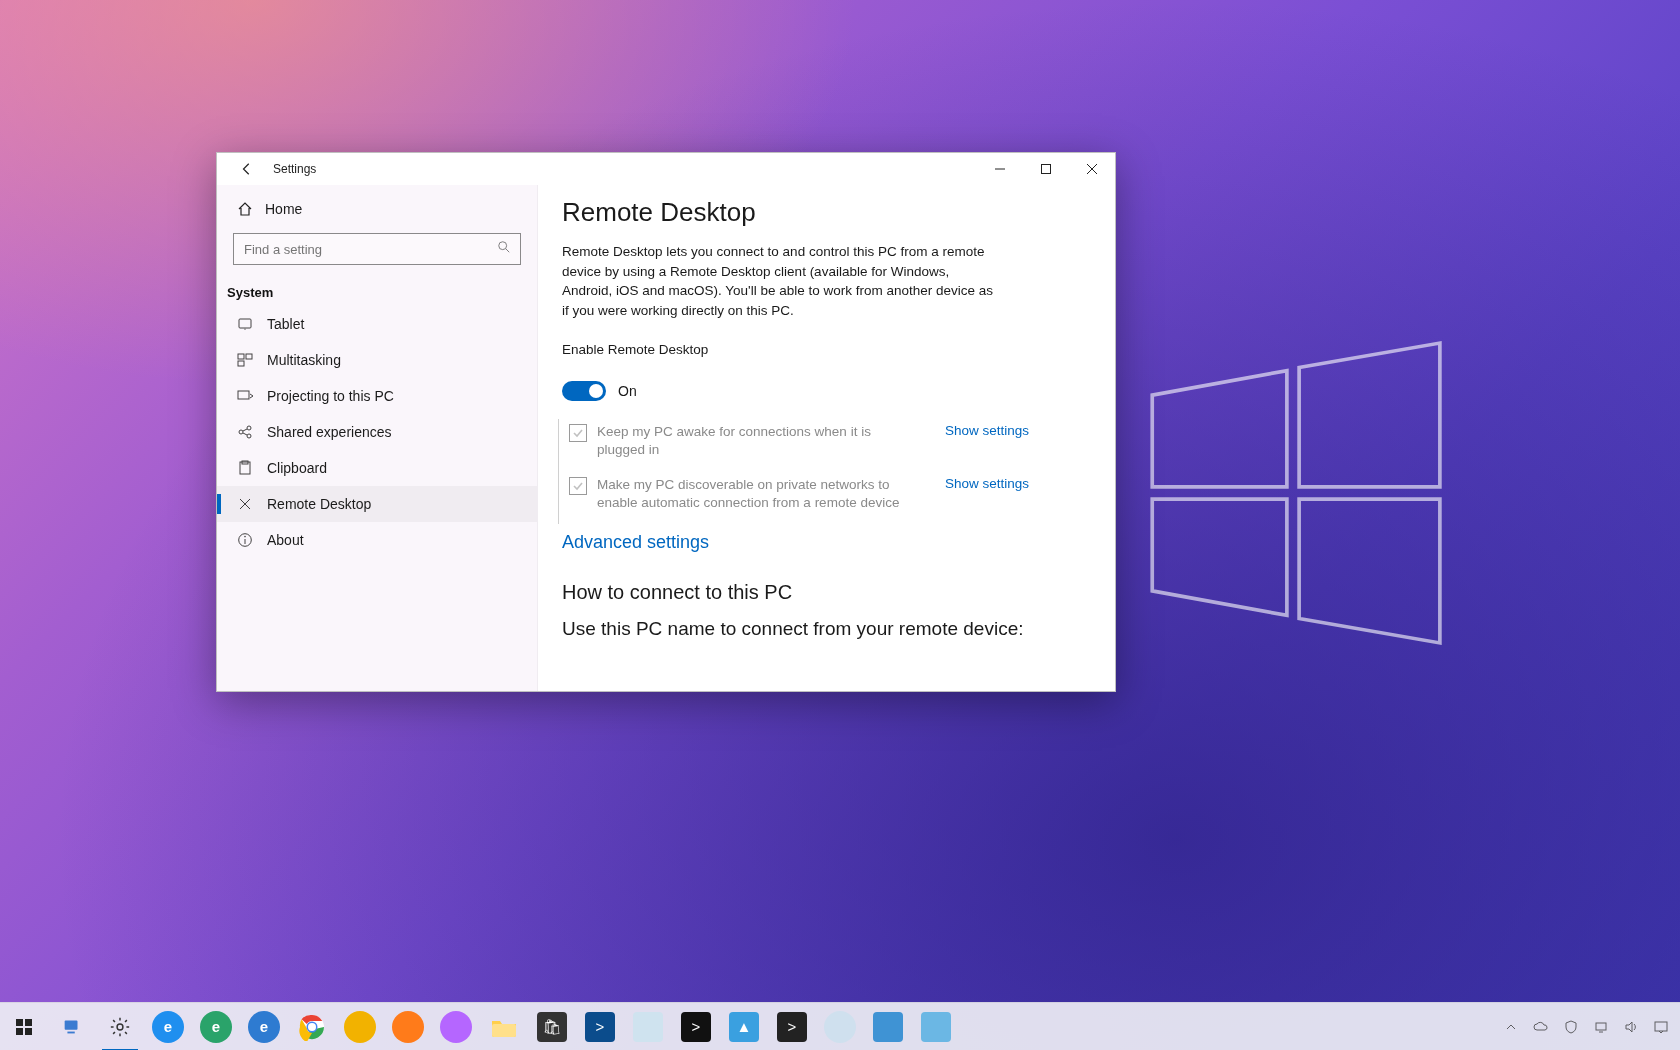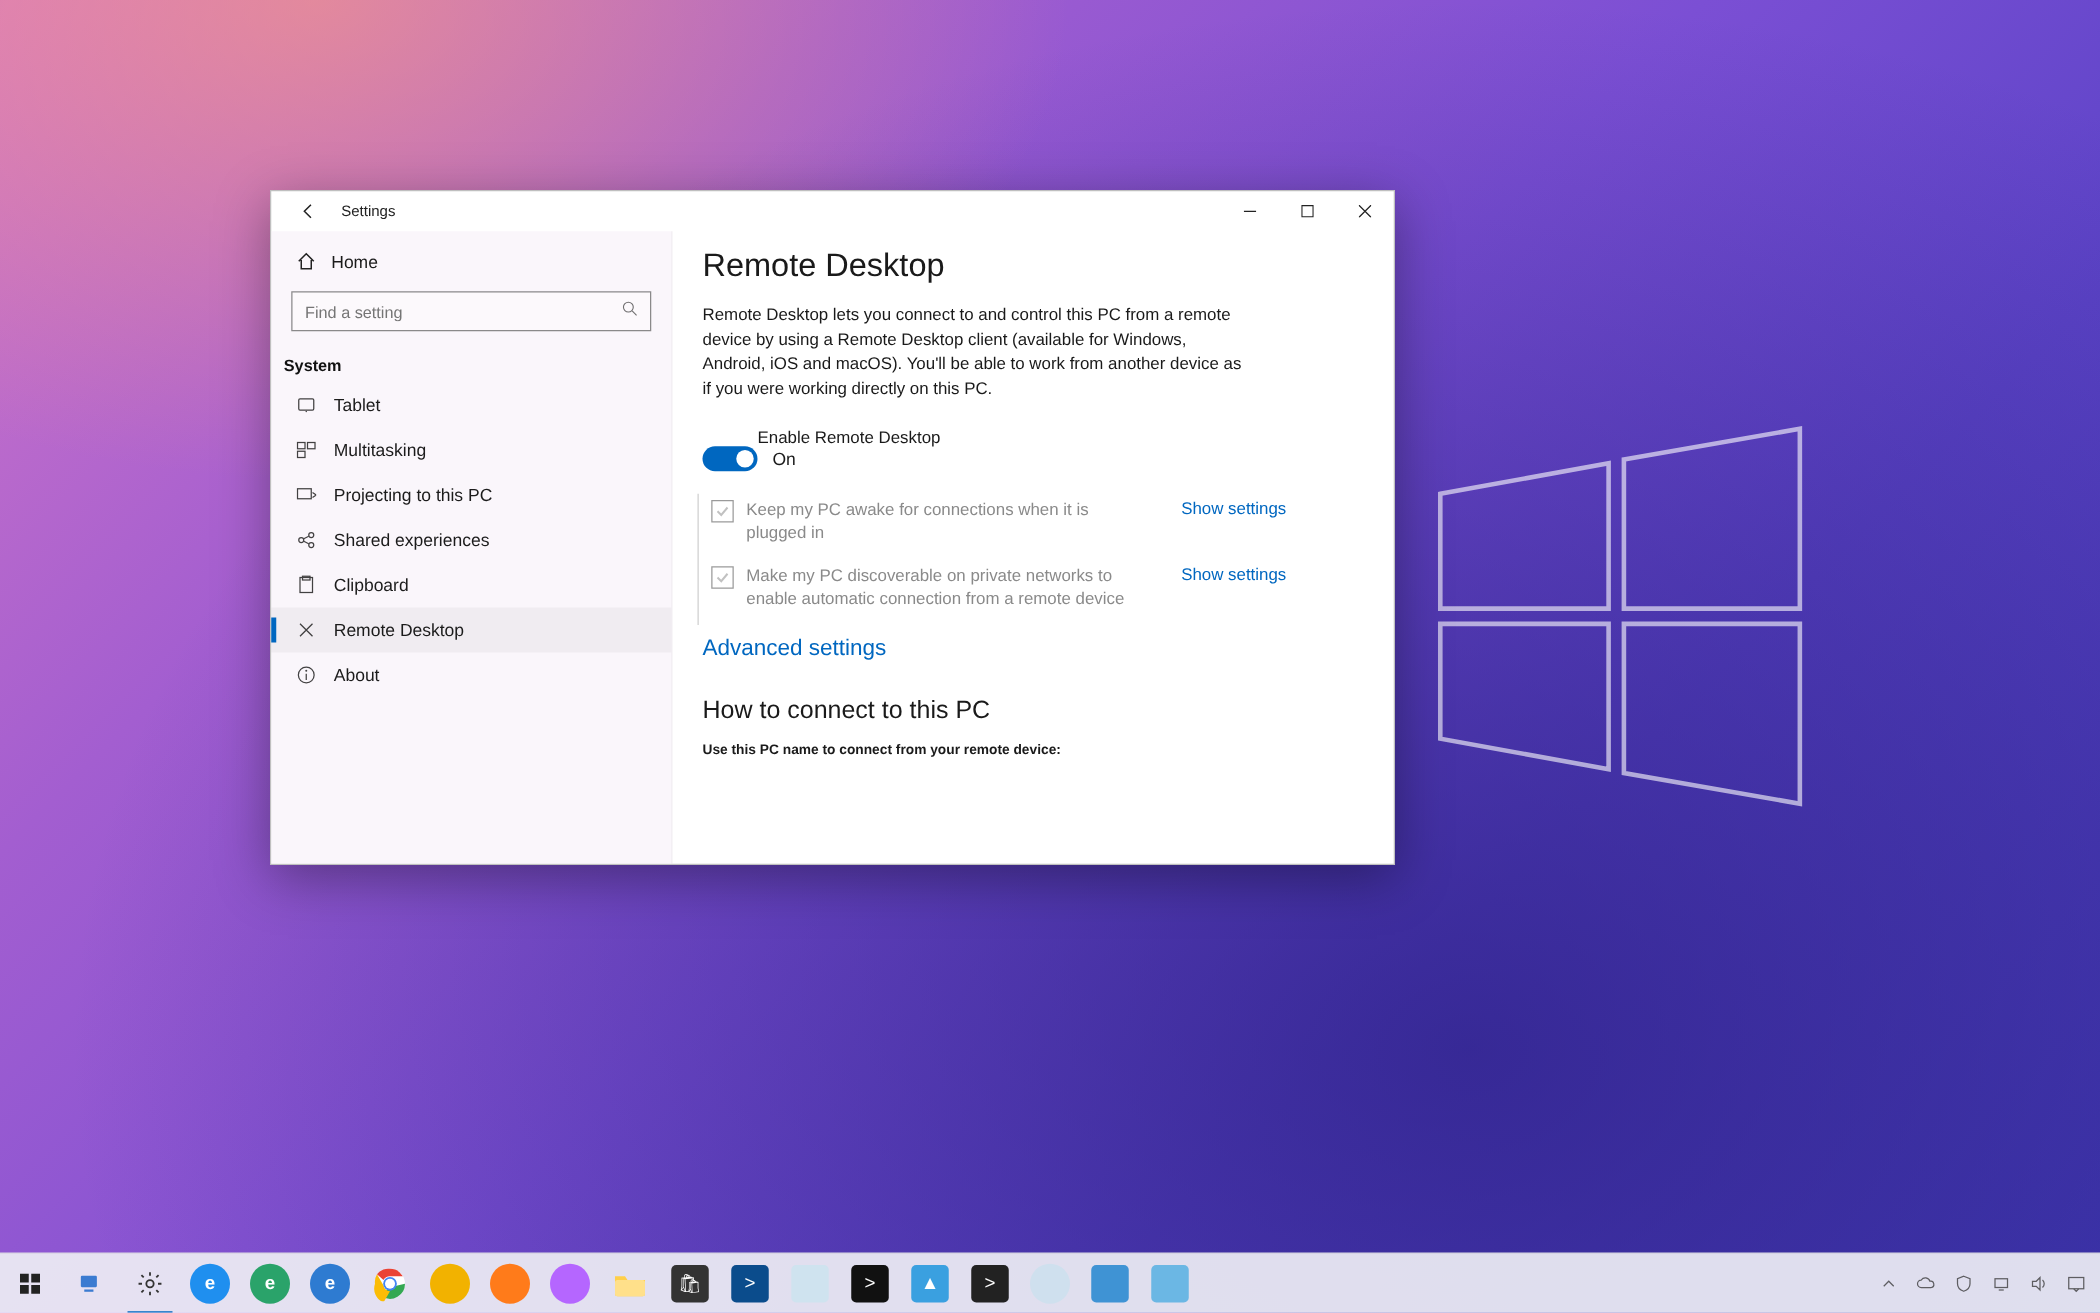--- a/index.html
+++ b/index.html
@@ -63,42 +63,42 @@
   }
   .nav li .ic { width:16px; display:flex; justify-content:center; opacity:.85; }
   .nav li.active { background: rgba(0,0,0,.04); }
   .nav li.active::before {
     content:""; position:absolute; left:0; top:8px; bottom:8px; width:4px; background:#0067c0;
   }
 
   .content { flex:1; padding: 8px 24px 0 24px; overflow:hidden; color:#1a1a1a; }
   .content h1 { font-weight: 400; font-size: 26px; margin: 4px 0 14px 0; }
   .desc { font-size: 13.5px; line-height: 1.45; color:#1a1a1a; max-width: 440px; }
-  .section-label { font-size: 13.5px; margin-top: 22px; margin-left: 44px; }
-
-  .toggle-row { display:flex; align-items:center; gap:12px; margin-top:0; }
+  .section-label { font-size: 13.5px; margin-top: 22px; }
+
+  .toggle-row { display:flex; align-items:center; gap:12px; margin-top:24px; }
   .toggle {
     width:44px; height:20px; border-radius:10px; background:#0067c0; position:relative; cursor:pointer;
   }
   .toggle .knob { position:absolute; right:3px; top:3px; width:14px; height:14px; border-radius:50%; background:#fff; }
   .toggle-label { font-size:14px; }
 
   .opt-block { margin-left:-4px; margin-top:18px; border-left: 1px solid #d0d0d0; padding-left: 10px; }
   .opt-row { display:flex; align-items:flex-start; gap:10px; max-width: 460px; padding: 4px 0 12px 0; }
   .chk {
     width:18px; height:18px; border:1px solid #9a9a9a; display:flex; align-items:center; justify-content:center;
     flex-shrink:0; margin-top:1px;
   }
   .chk svg { opacity:.45; }
   .opt-text { font-size:13.5px; color:#8a8a8a; line-height:1.35; flex:1; }
   .link { color:#0067c0; font-size:13.5px; cursor:pointer; white-space:nowrap; margin-left:18px; }
   .adv-link { color:#0067c0; font-size:18px; cursor:pointer; margin-top: 8px; display:inline-block; }
 
   .content h2 { font-weight:400; font-size:20px; margin-top: 28px; }
-  .sub { font-size:11px; margin-top:14px;font-weight:bold; }
+  .sub { font-size:19px; margin-top:14px; }
 
   
   .taskbar {
     position:absolute; left:0; right:0; bottom:0; height:48px;
     background: rgba(238,238,244,.92); border-top:1px solid rgba(0,0,0,.06);
     display:flex; align-items:center; justify-content:space-between;
   }
   .tb-left { display:flex; align-items:center; height:100%; }
   .tb-item {
     width:48px; height:48px; display:flex; align-items:center; justify-content:center; cursor:pointer; position:relative;

